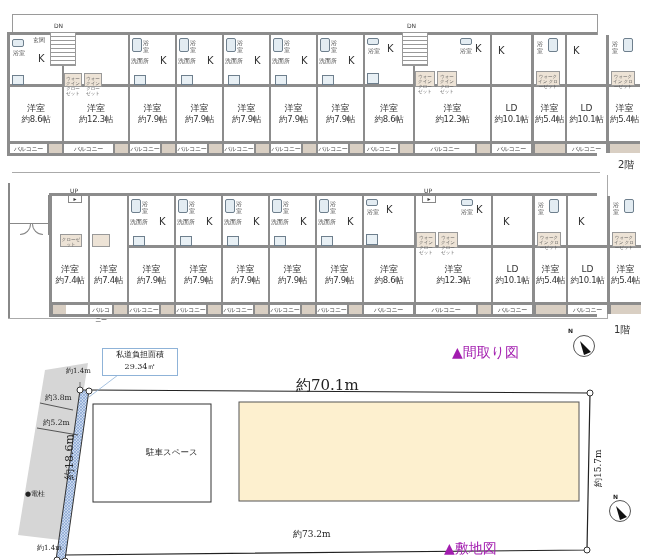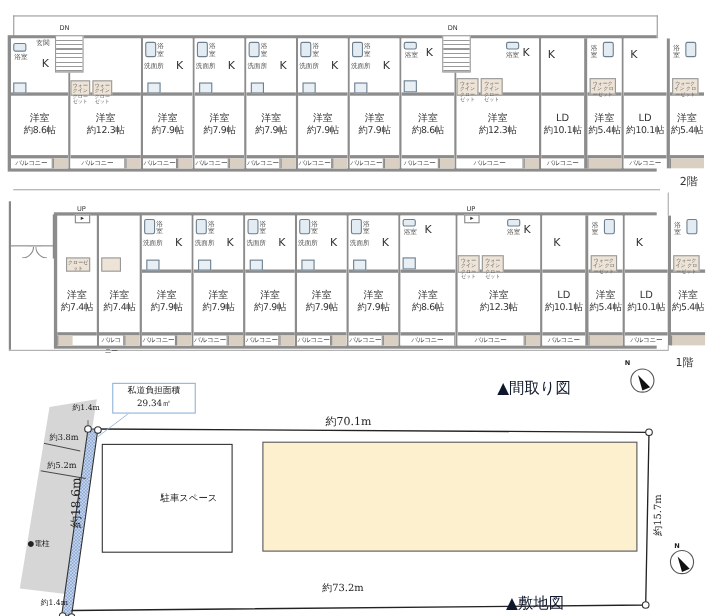--- a/index.html
+++ b/index.html
@@ -32,21 +32,21 @@
            background-image: repeating-linear-gradient(to bottom, #fff 0 3px, #999 3px 4px); }
   .stair-label { position: absolute; font-size: 6px; color: #333; }
   .floor-label { position: absolute; font-size: 10px; color: #333; }
 
   
   .compass { position: absolute; width: 22px; height: 22px; border: 1px solid #555; border-radius: 50%; background: #fff; }
   .compass svg { position: absolute; left: 0; top: 0; }
   .compass-n { position: absolute; font-size: 6px; color: #222; font-weight: bold; }
 
   
-  .title { position: absolute; font-size: 14px; color: #0f172a; font-family: "DejaVu Serif", "Liberation Serif", serif; }
+  .title { position: absolute; font-size: 14px; color: #a21caf; font-family: "DejaVu Serif", "Liberation Serif", serif; }
 
   
   .site-text { position: absolute; font-family: "DejaVu Serif", "Liberation Serif", serif; color: #222; }
 </style>
 </head>
 <body>
 
 <div class="floor" style="top:0; height:175px;">
 
   <div class="corridor-line" style="left:12px; top:14px; width:586px; height:22px; border-bottom:none;"></div>
@@ -553,25 +553,25 @@
     <div class="site-text" style="position:static; font-size:8px; line-height:11px;">29.34㎡</div>
   </div>
 
   <span class="site-text" style="left:66px; top:31px; font-size:7px;">約1.4m</span>
   <span class="site-text" style="left:45px; top:58px; font-size:7.5px;">約3.8m</span>
   <span class="site-text" style="left:43px; top:83px; font-size:7.5px;">約5.2m</span>
   <span class="site-text" style="left:62px; top:145px; font-size:11px; transform:rotate(-90deg); transform-origin:left top; white-space:nowrap;">約18.6m</span>
   <span class="site-text" style="left:25px; top:154px; font-size:7px;">●電柱</span>
   <span class="site-text" style="left:37px; top:208px; font-size:7px;">約1.4m</span>
   <span class="site-text" style="left:122px; top:112px; font-size:8.5px;margin-left:24px;">駐車スペース</span>
-  <span class="site-text" style="left:296px; top:41px; font-size:10px;">約70.1m</span>
+  <span class="site-text" style="left:296px; top:41px; font-size:15px;">約70.1m</span>
   <span class="site-text" style="left:293px; top:193px; font-size:9px;">約73.2m</span>
   <span class="site-text" style="left:592px; top:152px; font-size:9px; transform:rotate(-90deg); transform-origin:left top; white-space:nowrap;">約15.7m</span>
 
   <div class="compass" style="left:609px; top:165px;">
     <svg width="22" height="22" viewBox="0 0 22 22">
         <polygon points="6,5 17,16 10,19" fill="#111"></polygon>
       </svg>
   </div>
   <span class="compass-n" style="left:613px; top:158px;">N</span>
 
-  <span class="title" style="left:460px; top:205px;">▲敷地図</span>
+  <span class="title" style="left:444px; top:205px;">▲敷地図</span>
 </div>
 
 </body></html>

